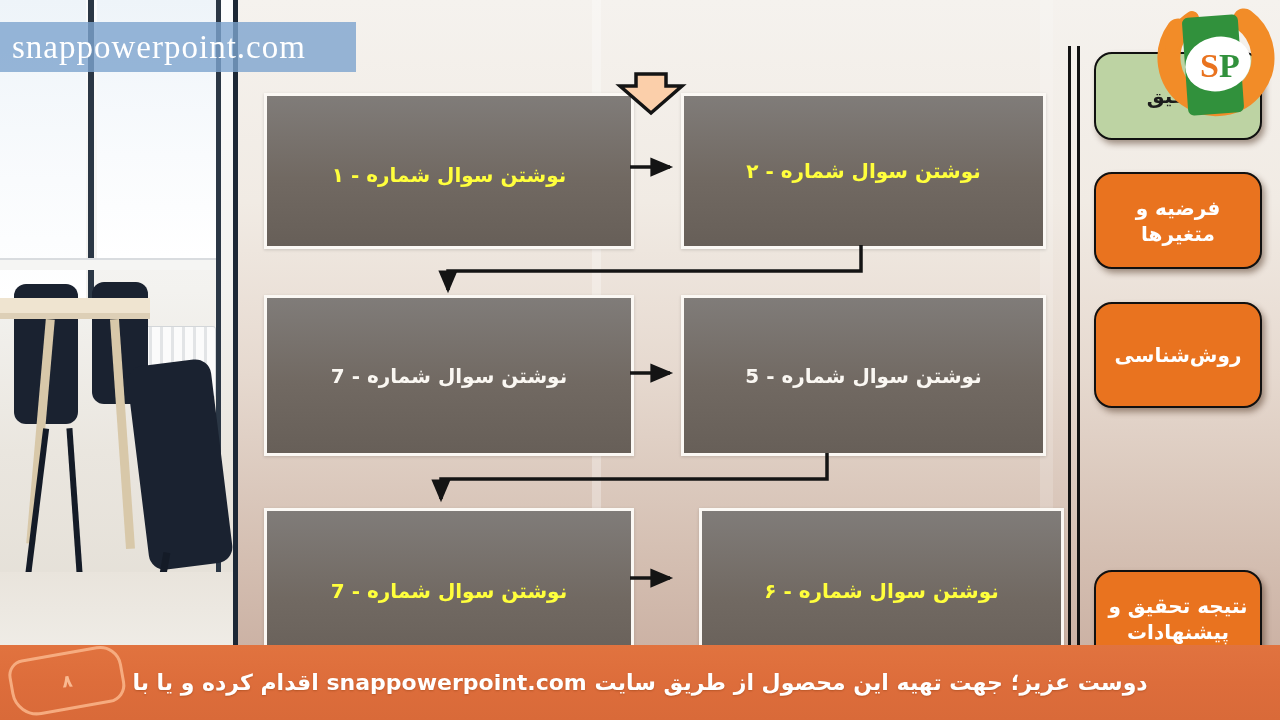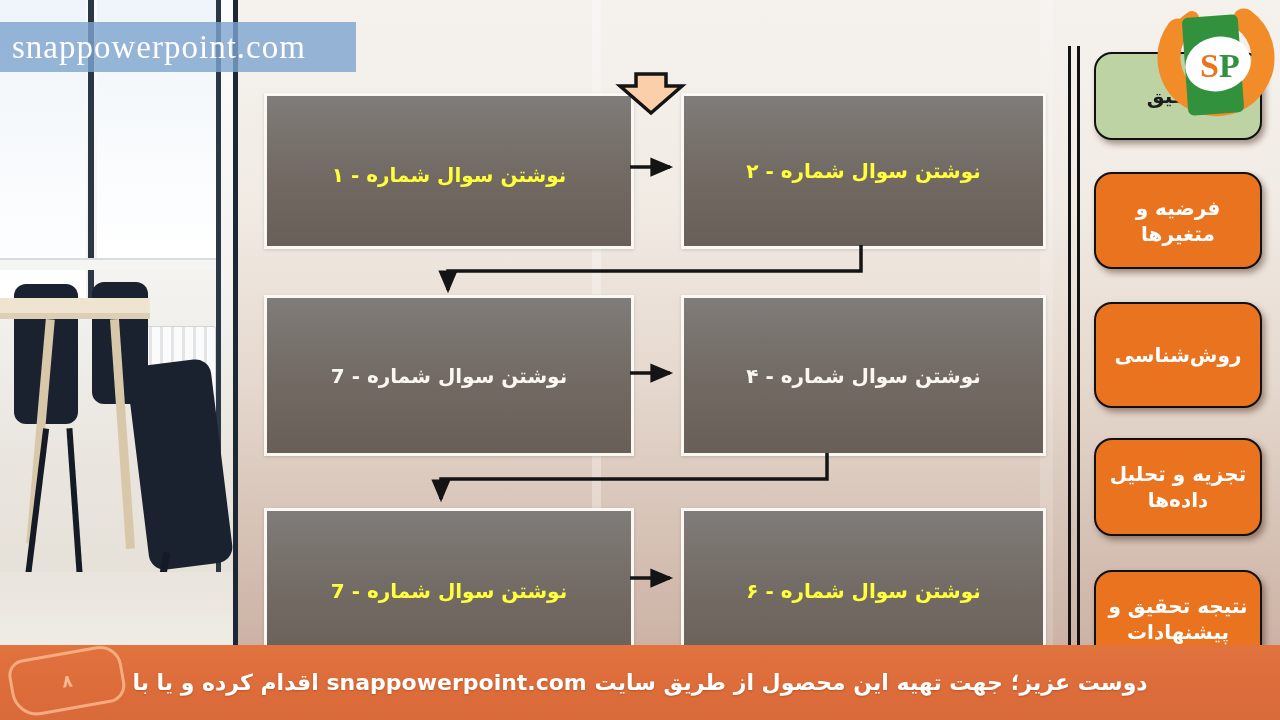--- a/index.html
+++ b/index.html
@@ -110,26 +110,26 @@
   <div class="abs fbox" style="left:264px;top:93px;">
     <span style="color: rgb(255, 255, 60); margin-top: 8px;">نوشتن سوال شماره - ۱</span>
   </div>
   <div class="abs fbox colB" style="left:681px;top:93px;">
     <span style="color: rgb(255, 255, 60);">نوشتن سوال شماره - ۲</span>
   </div>
   <div class="abs fbox" style="left:264px;top:295px;height:155px;">
     <span style="color: rgb(250, 247, 242);">نوشتن سوال شماره - 7</span>
   </div>
   <div class="abs fbox colB" style="left:681px;top:295px;height:155px;">
-    <span style="color: rgb(250, 247, 242);">نوشتن سوال شماره - ۴</span>
+    <span style="color: rgb(250, 247, 242);">نوشتن سوال شماره - 5</span>
   </div>
   <div class="abs fbox" style="left:264px;top:508px;height:160px;">
     <span style="color: rgb(255, 255, 60);">نوشتن سوال شماره - 7</span>
   </div>
-  <div class="abs fbox colB" style="left:681px;top:508px;height:160px;text-align:right;">
+  <div class="abs fbox colB" style="left:699px;top:508px;height:160px;text-align:right;">
     <span style="color: rgb(255, 255, 60);">نوشتن سوال شماره - ۶</span>
   </div>
 
   <svg class="abs arrows" viewBox="0 0 1280 720">
     <defs>
       <marker id="ah" markerWidth="8" markerHeight="6" refX="5.6" refY="2.75" orient="auto">
         <path d="M0,0 L6.5,2.75 L0,5.5 Z" fill="#141414"></path>
       </marker>
     </defs>
     <path d="M636,74 L636,86 L620,86 L651,113 L682,86 L666,86 L666,74 Z" fill="#fbcfaa" stroke="#141414" stroke-width="3.5" stroke-linejoin="miter"></path>
@@ -145,23 +145,20 @@
 
   <div class="abs side-btn" style="top: 52px; height: 88px; background-color: rgb(189, 211, 163);">
     <span style="color: rgb(28, 28, 28);">تحقیق</span>
   </div>
   <div class="abs side-btn" style="top: 172px; height: 97px; background-color: rgb(233, 115, 31);">
     <span style="color: rgb(255, 255, 255);">فرضیه و متغیرها</span>
   </div>
   <div class="abs side-btn" style="top: 302px; height: 106px; background-color: rgb(233, 115, 31);">
     <span style="color: rgb(255, 255, 255);">روش‌شناسی</span>
   </div>
-  <div class="abs side-btn" style="top: 438px; height: 98px; background-color: rgb(233, 115, 31);">
-    <span style="color: rgb(255, 255, 255);">تجزیه و تحلیل داده‌ها</span>
-  </div>
   <div class="abs side-btn" style="top: 570px; height: 98px; background-color: rgb(233, 115, 31);">
     <span style="color: rgb(255, 255, 255);">نتیجه تحقیق و پیشنهادات</span>
   </div>
 
   <svg class="abs logo" viewBox="0 0 132 128">
     <path d="M30,30 A47,47 0 1 0 96,20" fill="none" stroke="#F28C28" stroke-width="23" stroke-linecap="round"></path>
     <path d="M24,46 A47,47 0 0 1 44,18" fill="none" stroke="#F28C28" stroke-width="14" stroke-linecap="round"></path>
     <rect x="37" y="16" width="56" height="98" rx="6" fill="#31913C" transform="rotate(-4 65 65)"></rect>
     <ellipse cx="70" cy="64" rx="33" ry="27" fill="#ffffff" transform="rotate(-14 70 64)"></ellipse>
     <text x="52" y="77" font-family="Liberation Serif, DejaVu Serif, serif" font-size="34" font-weight="bold">

